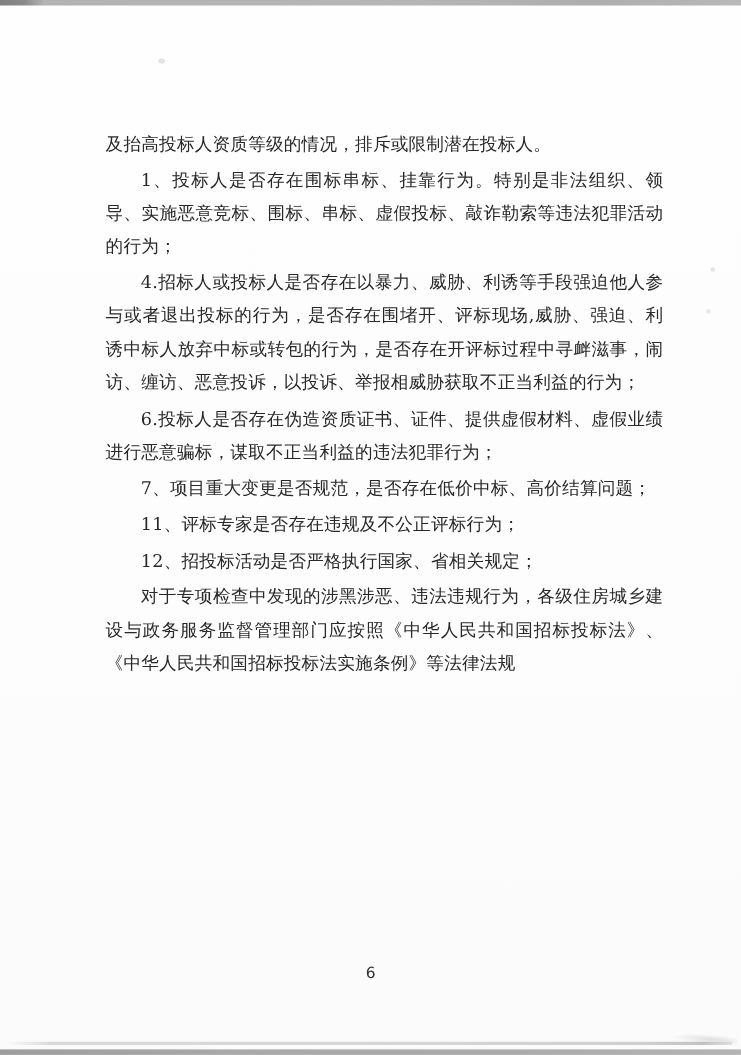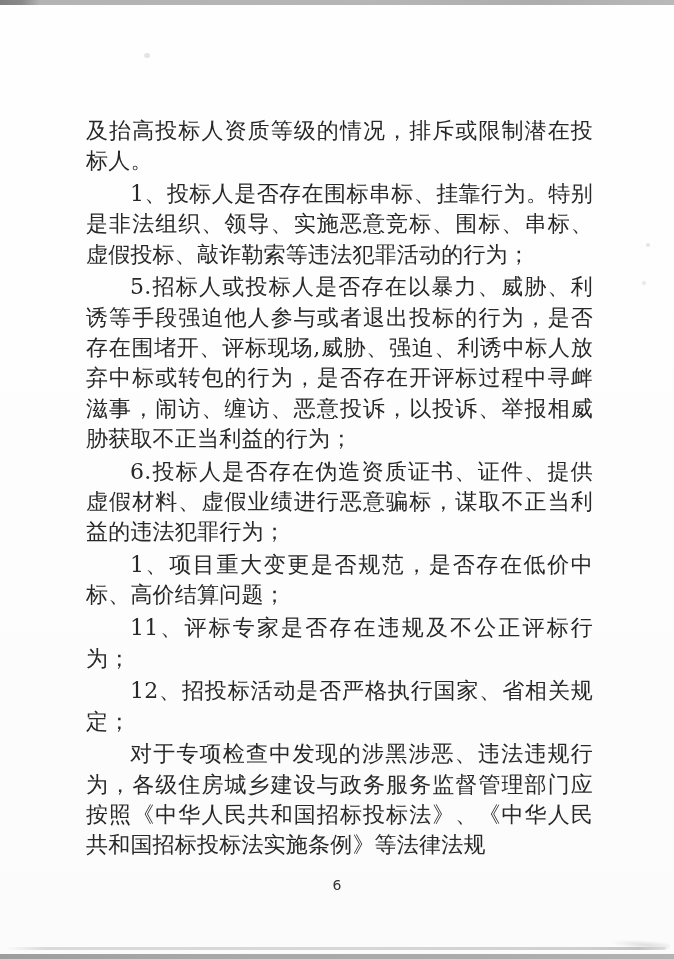--- a/index.html
+++ b/index.html
@@ -53,24 +53,24 @@
 
   .scan-speck { position: absolute; border-radius: 50%; }
   .speck-1 { top: 53px;  left: 144px; width: 6px; height: 5px; background: rgba(205,205,205,0.55); }
   .speck-2 { top: 243px; left: 646px; width: 4px; height: 4px; background: rgba(210,210,210,0.6); }
   .speck-3 { top: 281px; left: 642px; width: 4px; height: 4px; background: rgba(215,215,215,0.55); }
 
   
   .doc-body {
     position: absolute;
     top: 116px;
-    left: 86px;
+    left: 96px;
     width: 507px;
     color: #282828;
-    font-size: 22px;
+    font-size: 16px;
     line-height: 30.3px;
     text-align: justify;
     text-justify: inter-character;
     letter-spacing: 0.2px;
   }
   .para { margin: 0 0 2.5px 0; }
   .para.indent { text-indent: 2em; }
 
   .page-number {
     position: absolute;
@@ -90,23 +90,23 @@
 
   <div class="scan-edge-top"></div>
 
   <div class="scan-speck speck-1"></div>
   <div class="scan-speck speck-2"></div>
   <div class="scan-speck speck-3"></div>
 
   <div class="doc-body" id="doc-body">
       <p class="para">及抬高投标人资质等级的情况，排斥或限制潜在投标人。</p>
       <p class="para indent">1、投标人是否存在围标串标、挂靠行为。特别是非法组织、领导、实施恶意竞标、围标、串标、虚假投标、敲诈勒索等违法犯罪活动的行为；</p>
-      <p class="para indent">5.招标人或投标人是否存在以暴力、威胁、利诱等手段强迫他人参与或者退出投标的行为，是否存在围堵开、评标现场,威胁、强迫、利诱中标人放弃中标或转包的行为，是否存在开评标过程中寻衅滋事，闹访、缠访、恶意投诉，以投诉、举报相威胁获取不正当利益的行为；</p>
+      <p class="para indent">4.招标人或投标人是否存在以暴力、威胁、利诱等手段强迫他人参与或者退出投标的行为，是否存在围堵开、评标现场,威胁、强迫、利诱中标人放弃中标或转包的行为，是否存在开评标过程中寻衅滋事，闹访、缠访、恶意投诉，以投诉、举报相威胁获取不正当利益的行为；</p>
       <p class="para indent">6.投标人是否存在伪造资质证书、证件、提供虚假材料、虚假业绩进行恶意骗标，谋取不正当利益的违法犯罪行为；</p>
-      <p class="para indent">1、项目重大变更是否规范，是否存在低价中标、高价结算问题；</p>
+      <p class="para indent">7、项目重大变更是否规范，是否存在低价中标、高价结算问题；</p>
       <p class="para indent">11、评标专家是否存在违规及不公正评标行为；</p>
       <p class="para indent">12、招投标活动是否严格执行国家、省相关规定；</p>
       <p class="para indent">对于专项检查中发现的涉黑涉恶、违法违规行为，各级住房城乡建设与政务服务监督管理部门应按照《中华人民共和国招标投标法》、《中华人民共和国招标投标法实施条例》等法律法规</p>
     </div>
 
   <div class="page-number">6</div>
 
   <div class="scan-smudge-bottom-right"></div>
   <div class="scan-line-bottom"></div>
   <div class="scan-edge-bottom"></div>

